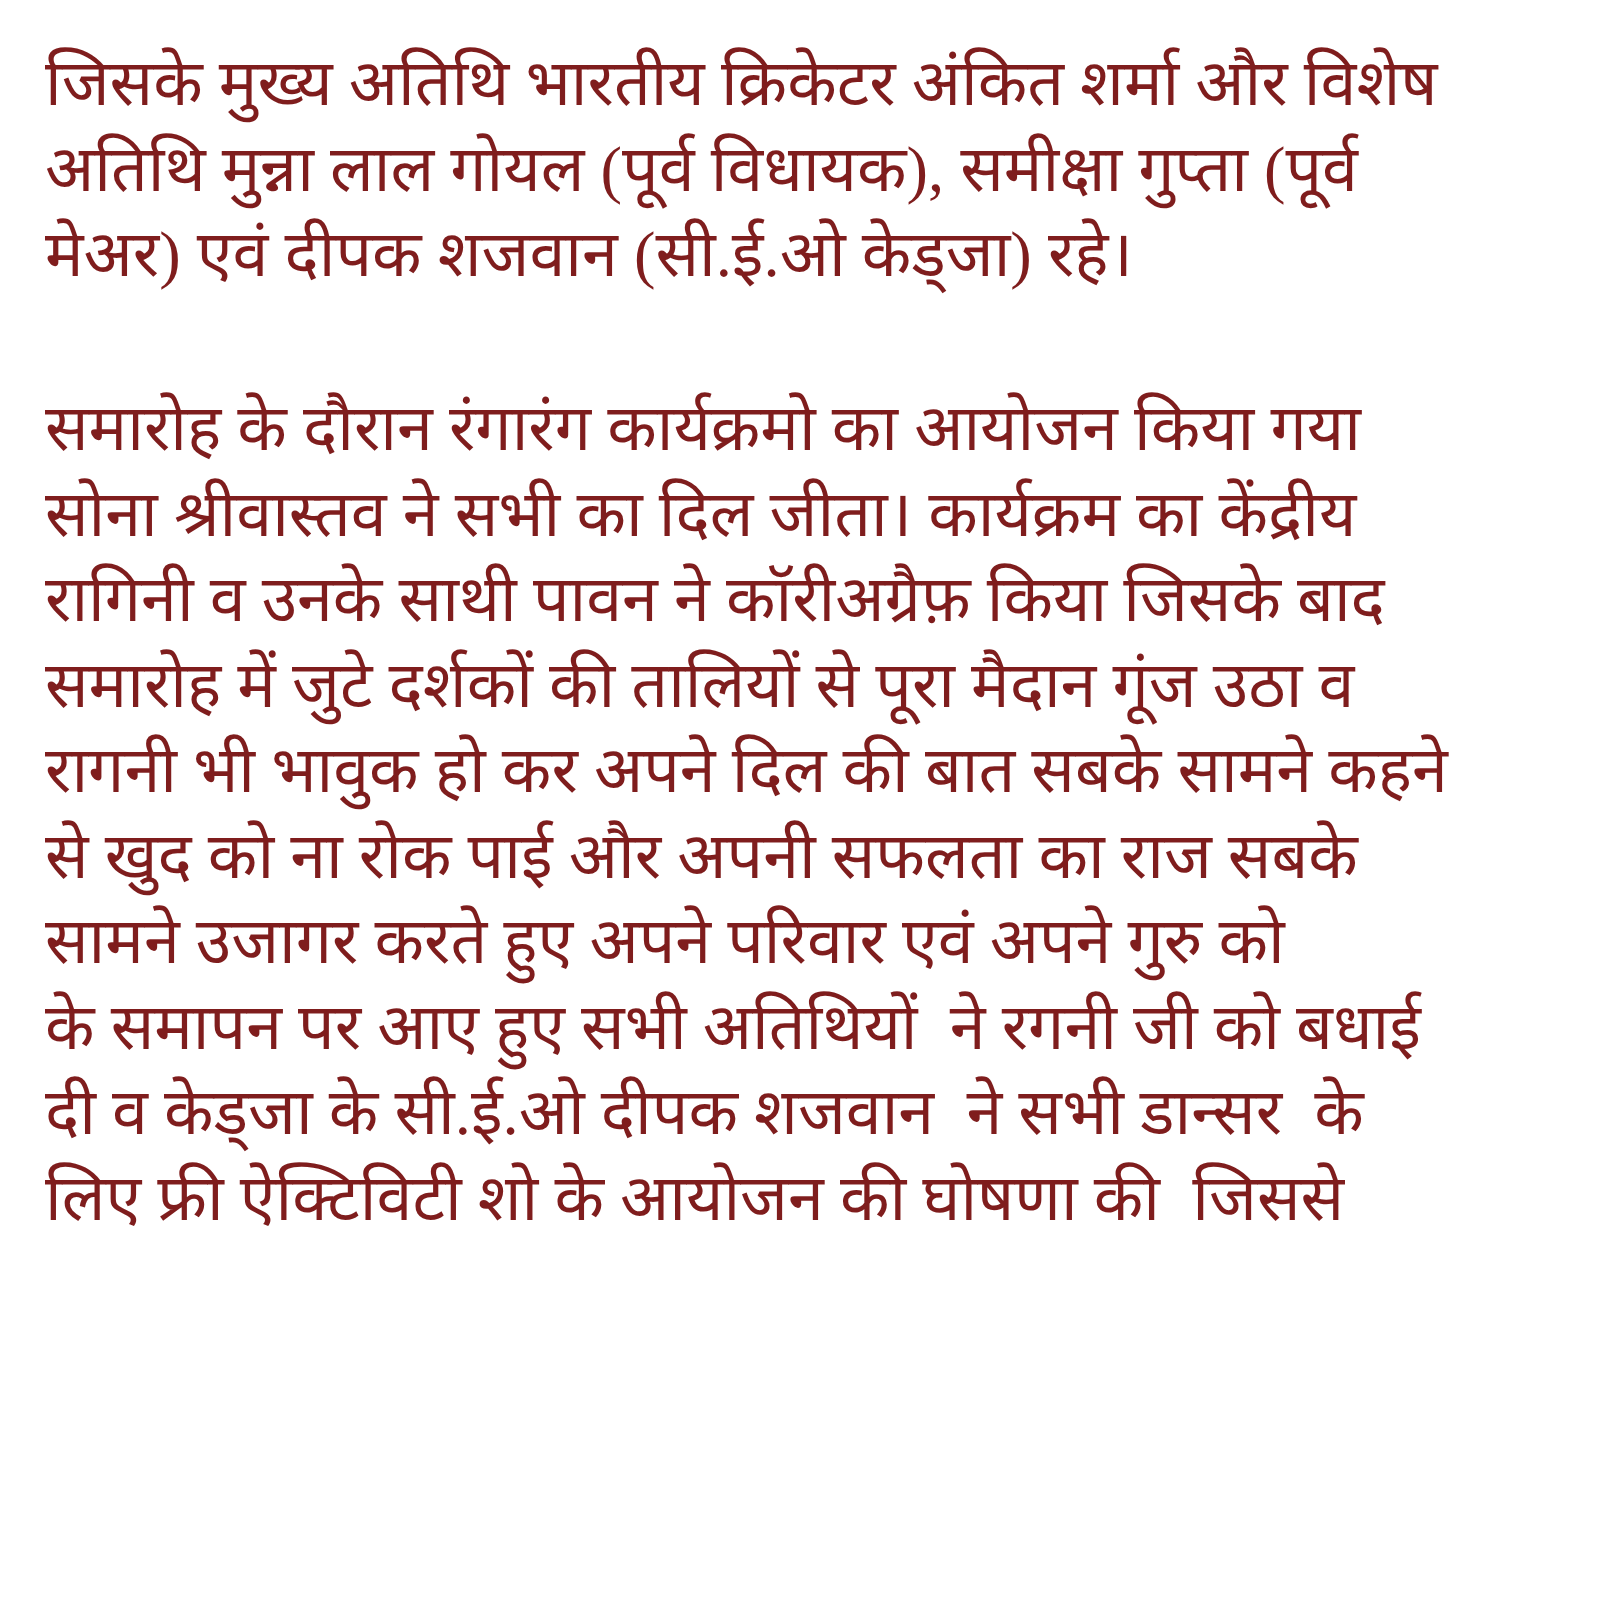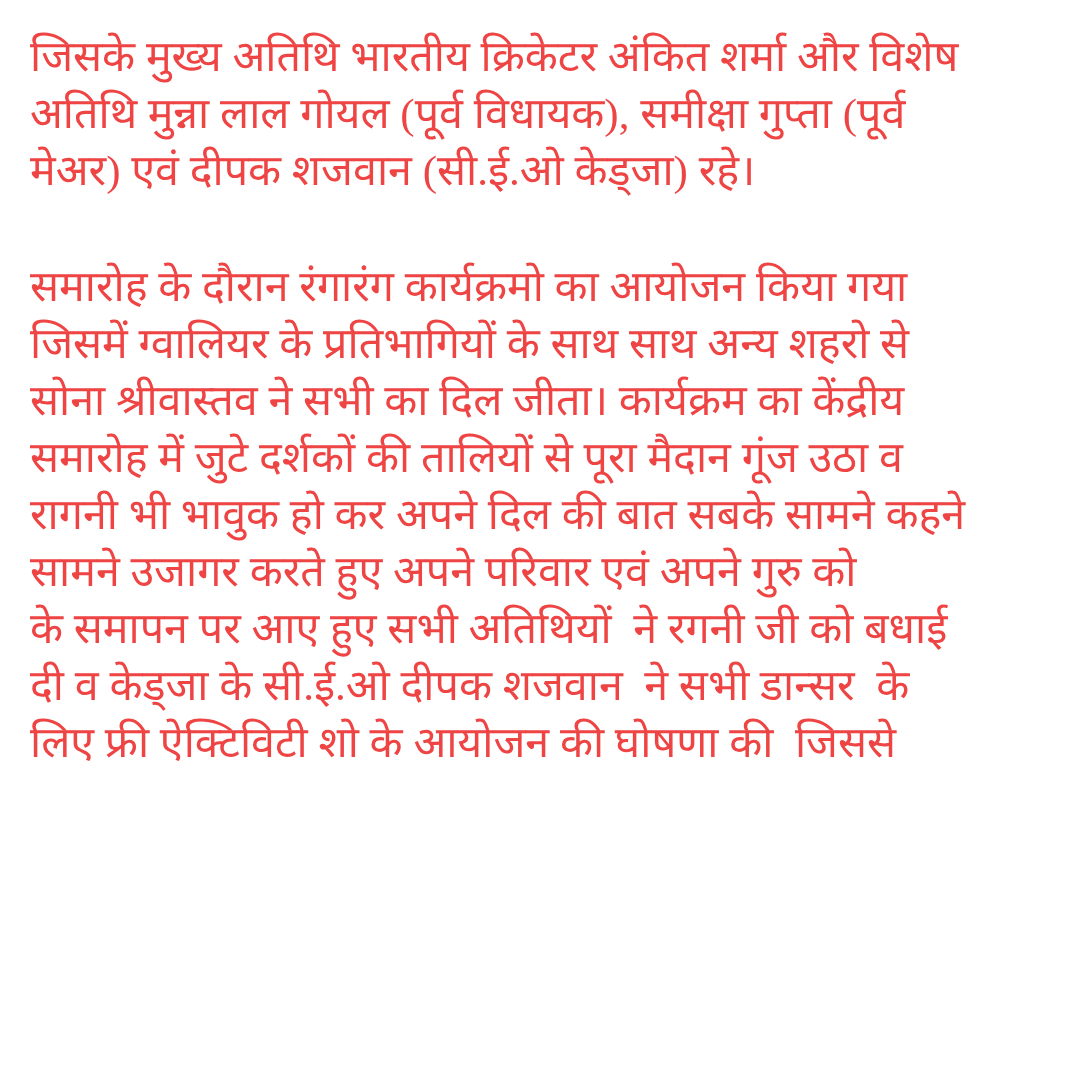--- a/index.html
+++ b/index.html
@@ -12,21 +12,21 @@
     background: #ffffff;
     overflow: hidden;
     position: relative;
   }
   .page {
     box-sizing: border-box;
     width: 1080px;
     height: 1080px;
     padding: 28px 18px 0 30px;
     overflow: hidden;
-    color: #ef4444;
+    color: #7f1d1d;
     font-family: "Liberation Serif", "DejaVu Serif", serif;
     font-size: 43px;
     font-weight: 500;
     letter-spacing: 0px;
   }
   .para {
     margin: 0;
     padding: 0;
   }
   .para + .para {
@@ -45,23 +45,24 @@
 <main class="page">
 
   <section class="para">
     <div class="line">जिसके मुख्य अतिथि भारतीय क्रिकेटर अंकित शर्मा और विशेष</div>
     <div class="line">अतिथि मुन्ना लाल गोयल (पूर्व विधायक), समीक्षा गुप्ता (पूर्व</div>
     <div class="line">मेअर) एवं दीपक शजवान (सी.ई.ओ केड्जा) रहे।</div>
   </section>
 
   <section class="para">
     <div class="line">समारोह के दौरान रंगारंग कार्यक्रमो का आयोजन किया गया</div>
-    <div class="line">जिसमें ग्वालियर के प्रतिभागियों के साथ साथ अन्य शहरो से</div>
     <div class="line">सोना श्रीवास्तव ने सभी का दिल जीता। कार्यक्रम का केंद्रीय</div>
+    <div class="line">रागिनी व उनके साथी पावन ने कॉरीअग्रैफ़ किया जिसके बाद</div>
     <div class="line">समारोह में जुटे दर्शकों की तालियों से पूरा मैदान गूंज उठा व</div>
     <div class="line">रागनी भी भावुक हो कर अपने दिल की बात सबके सामने कहने</div>
+    <div class="line">से खुद को ना रोक पाई और अपनी सफलता का राज सबके</div>
     <div class="line">सामने उजागर करते हुए अपने परिवार एवं अपने गुरु को</div>
     <div class="line">के समापन पर आए हुए सभी अतिथियों  ने रगनी जी को बधाई</div>
     <div class="line">दी व केड्जा के सी.ई.ओ दीपक शजवान  ने सभी डान्सर  के</div>
     <div class="line">लिए फ्री ऐक्टिविटी शो के आयोजन की घोषणा की  जिससे</div>
   </section>
 
 </main>
 
 </body></html>

